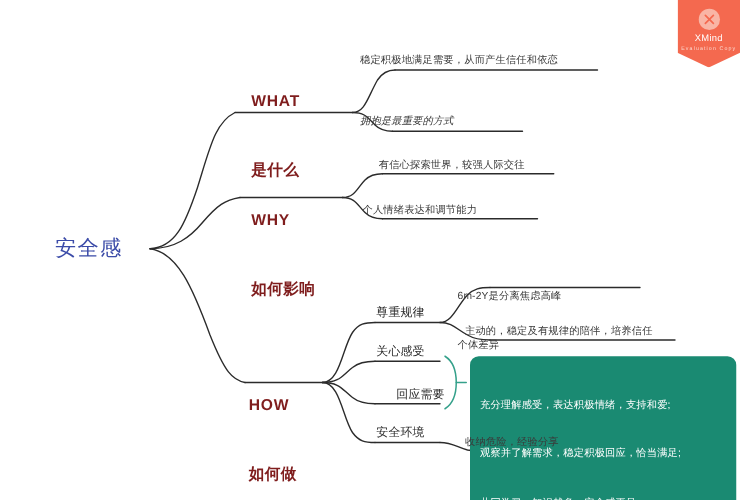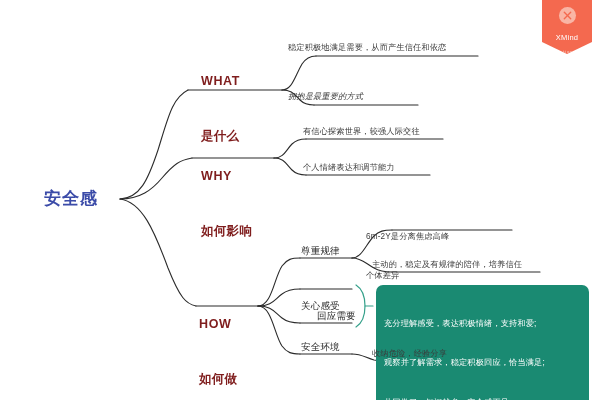--- a/index.html
+++ b/index.html
@@ -28,21 +28,21 @@
     pointer-events: none;
   }
   .node {
     position: absolute;
     white-space: pre;
   }
   
   .central {
     color: #3b4ba8;
     font-size: 17px;
-    font-weight: bold;
+    font-weight: normal;
     letter-spacing: 1px;
     line-height: 1.2;
   }
   
   .branch-main {
     color: #7f1d1d;
     font-size: 12.5px;
     font-weight: bold;
     line-height: 1.45;
   }
@@ -86,21 +86,21 @@
     position: absolute;
     right: 8px;
     top: 0;
     width: 50px;
     height: 54px;
     background: #f4694f;
     clip-path: polygon(0 0, 100% 0, 100% 78%, 50% 100%, 0 78%);
     display: flex;
     flex-direction: column;
     align-items: center;
-    justify-content: space-between;
+    justify-content: flex-start;
     padding-top: 7px;
     box-sizing: border-box;
   }
   .ribbon-mark {
     width: 17px;
     height: 17px;
     border-radius: 50%;
     background: #f9b5a5;
     display: flex;
     align-items: center;
@@ -178,29 +178,29 @@
     <span class="cn">是什么</span>
   </div>
   <div class="node leaf" style="left:288px; top:42px;">稳定积极地满足需要，从而产生信任和依恋</div>
   <div class="node leaf" style="left:288px; top:91px;font-style:italic;">拥抱是最重要的方式</div>
 
   <div class="node leaf" style="left:303px; top:126px;">有信心探索世界，较强人际交往</div>
   <div class="node branch-main" style="left:201px; top:131px;">
     <span class="en">WHY</span>
     <span class="cn">如何影响</span>
   </div>
-  <div class="node leaf" style="left:303px; top:162px;">个人情绪表达和调节能力</div>
+  <div class="node leaf" style="left:290px; top:162px;">个人情绪表达和调节能力</div>
 
   <div class="node branch-main" style="left:199px; top:279px;">
     <span class="en">HOW</span>
     <span class="cn">如何做</span>
   </div>
 
   <div class="node branch-sub" style="left:301px; top:244px;">尊重规律</div>
-  <div class="node branch-sub" style="left:301px; top:275px;margin-top:24px;">关心感受</div>
+  <div class="node branch-sub" style="left:301px; top:275px;">关心感受</div>
   <div class="node branch-sub" style="left:301px; top:309px;margin-left:16px;">回应需要</div>
   <div class="node branch-sub" style="left:301px; top:340px;">安全环境</div>
 
   <div class="node leaf" style="left:366px; top:206px;">
     <div>6m-2Y是分离焦虑高峰</div>
     <div>个体差异</div>
   </div>
   <div class="node leaf" style="left:372px; top:259px;">主动的，稳定及有规律的陪伴，培养信任</div>
 
   <div class="callout" style="left:376px; top:285px; width:213px;">

